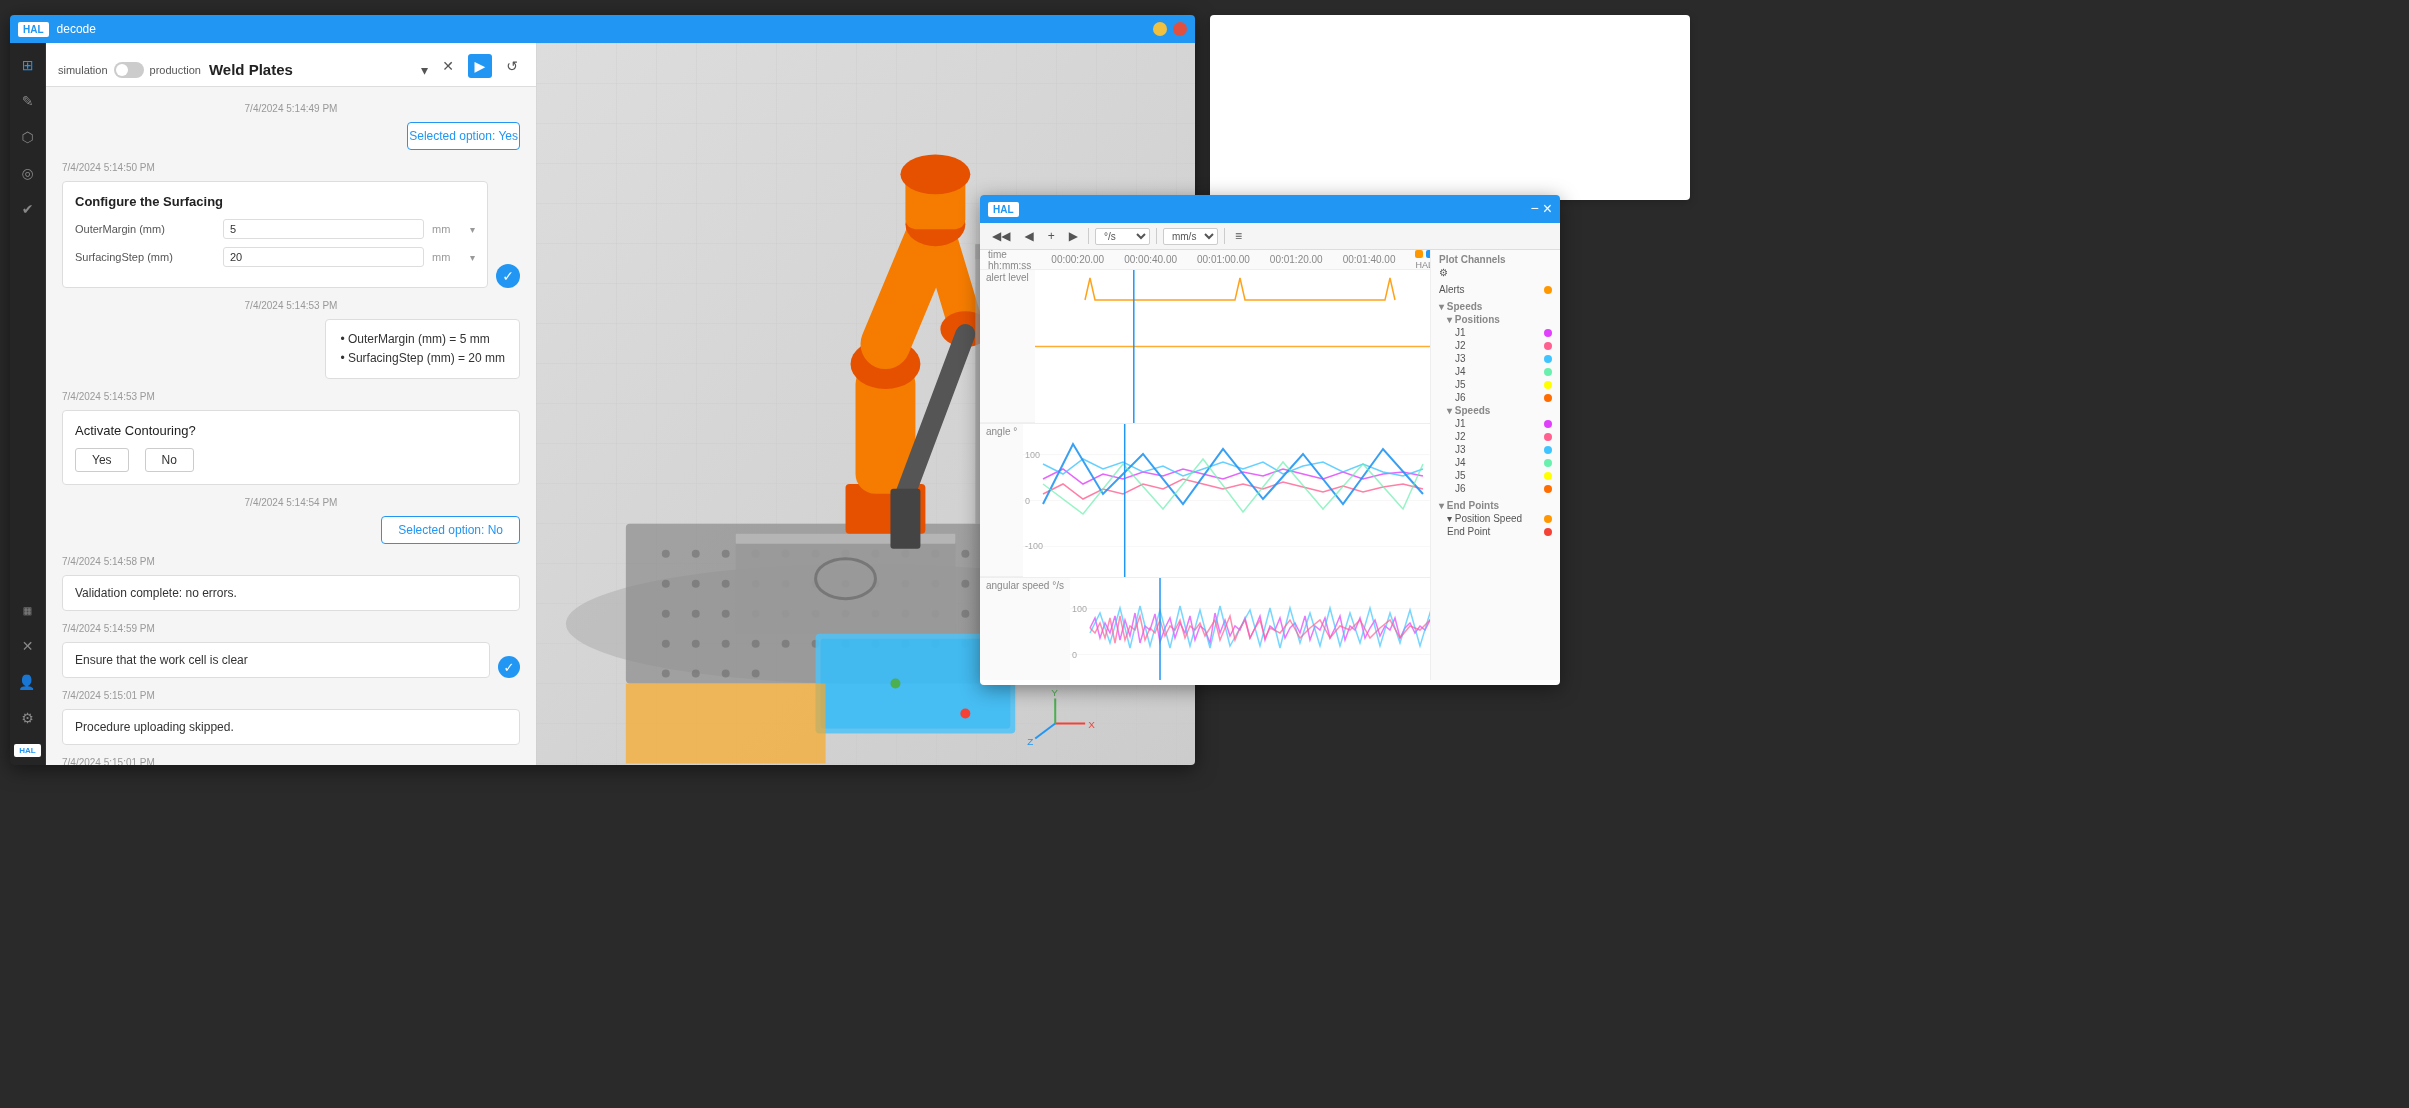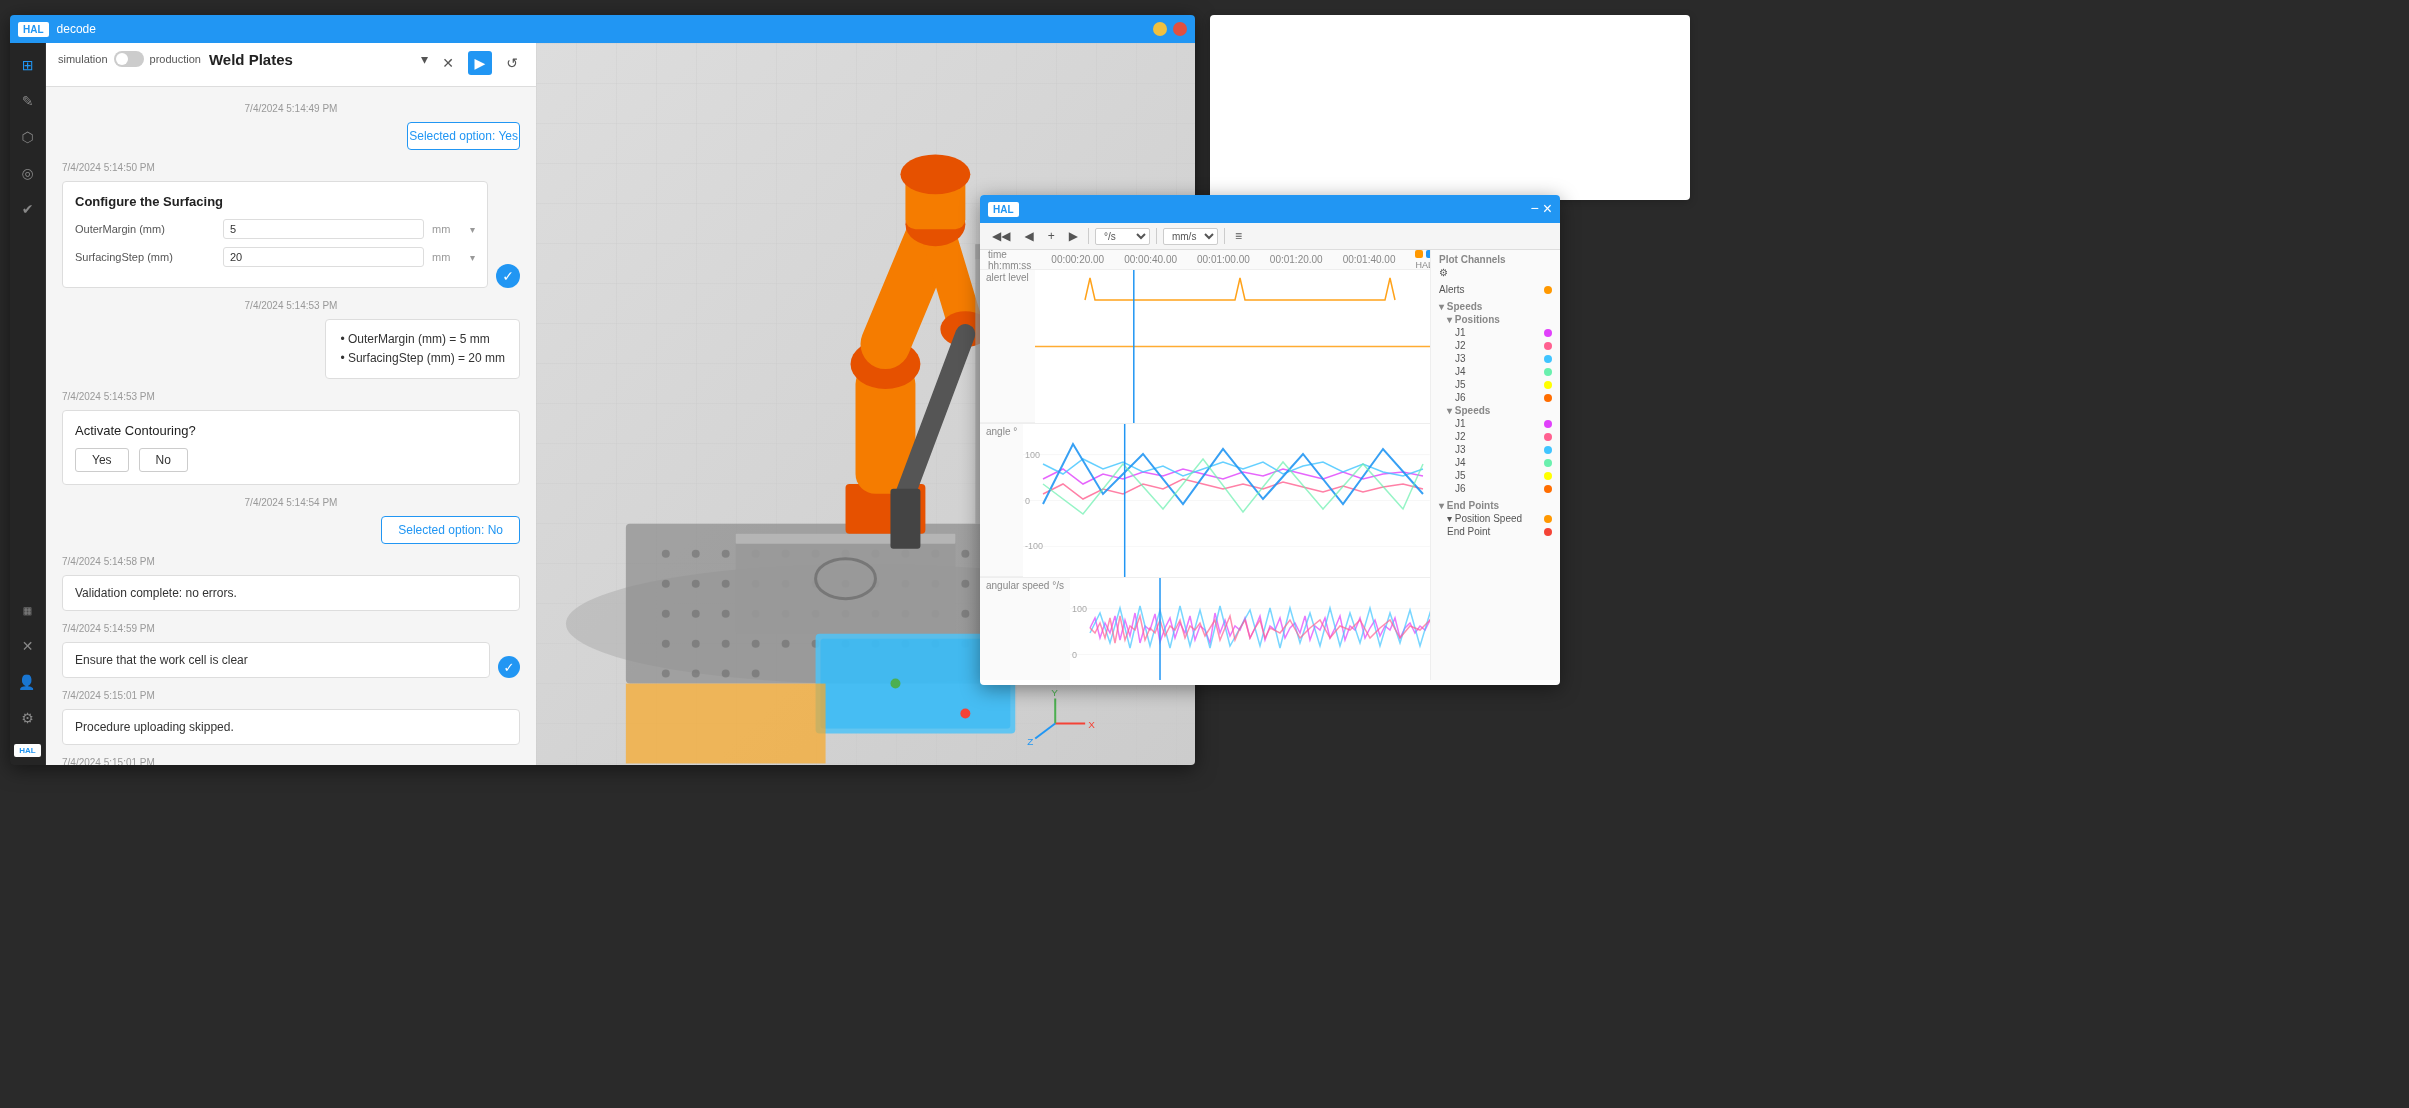--- a/index.html
+++ b/index.html
@@ -102,21 +102,21 @@
       display: flex;
       flex-direction: column;
       overflow: hidden;
     }
 
     .workflow-header {
       background: white;
       padding: 8px 12px;
       border-bottom: 1px solid #ddd;
       display: flex;
-      align-items: flex-start;
+      align-items: flex-end;
       gap: 8px;
       min-height: 44px;
     }
 
     .mode-toggle {
       display: flex;
       align-items: center;
       gap: 6px;
       font-size: 11px;
       color: #555;
@@ -287,21 +287,21 @@
     }
 
     .question-text {
       font-size: 13px;
       color: #222;
       margin-bottom: 10px;
     }
 
     .btn-row {
       display: flex;
-      gap: 10px;
+      gap: 16px;
     }
 
     .btn-yes, .btn-no {
       border: 1px solid #ccc;
       background: white;
       padding: 4px 16px;
       border-radius: 3px;
       font-size: 12px;
       cursor: pointer;
       color: #333;

